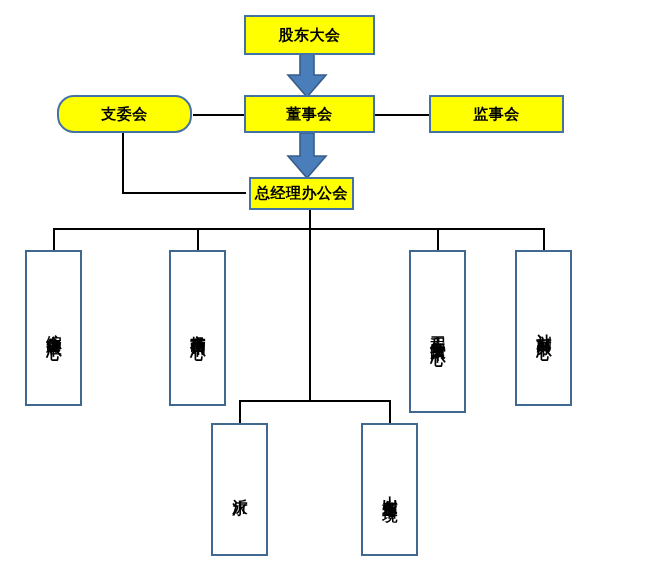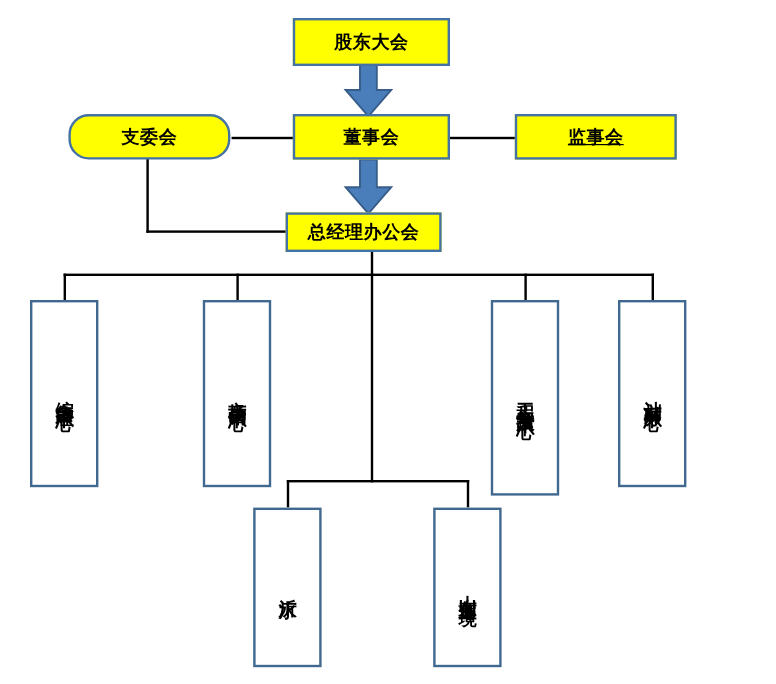--- a/index.html
+++ b/index.html
@@ -114,25 +114,25 @@
   </div>
 
   <div class="node yellow" style="left:57px; top:95px; width:135px; height:38px;border-radius:17px;">
     <span class="label">支委会</span>
   </div>
 
   <div class="node yellow" style="left:244px; top:95px; width:131px; height:38px;">
     <span class="label">董事会</span>
   </div>
 
-  <div class="node yellow" style="left:429px; top:95px; width:135px; height:38px;text-decoration:underline;">
+  <div class="node yellow" style="left:429px; top:95px; width:135px; height:38px;">
     <span class="label">监事会</span>
   </div>
 
-  <div class="node yellow" style="left:238px; top:177px; width:130px; height:33px;text-align:center;">
+  <div class="node yellow" style="left:249px; top:177px; width:105px; height:33px;text-align:center;">
     <span class="label">总经理办公会</span>
   </div>
 
   <div class="node white" style="left:25px; top:250px; width:57px; height:156px;">
     <span class="label">综合管理中心</span>
   </div>
 
   <div class="node white" style="left:169px; top:250px; width:57px; height:156px;">
     <span class="label">市场营销中心</span>
   </div>

